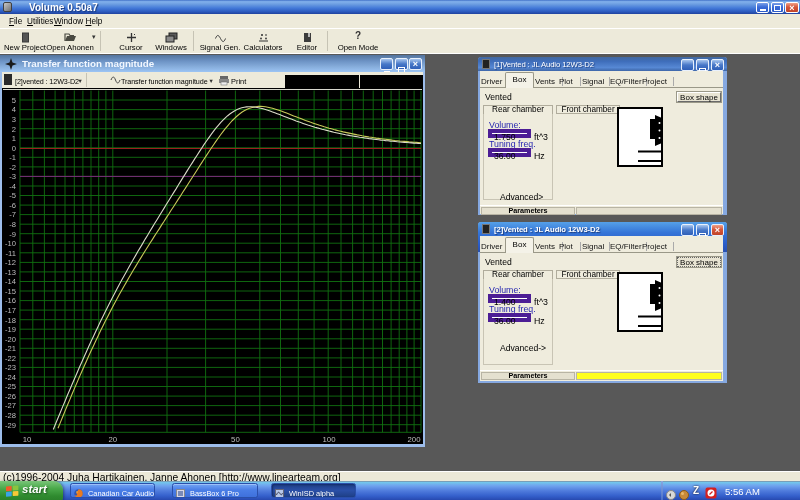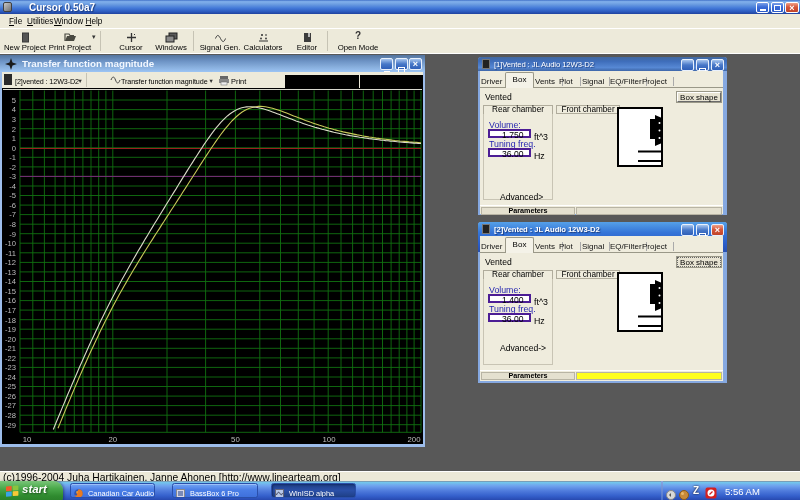--- a/index.html
+++ b/index.html
@@ -3,29 +3,29 @@
 *{margin:0;padding:0;box-sizing:border-box}
 html,body{width:800px;height:500px;overflow:hidden}
 body{font-family:"Liberation Sans",sans-serif;background:#585858;position:relative}
 .abs{position:absolute}
 .tb-btn{position:absolute;top:2px;width:13px;height:11px;border-radius:2px;border:1px solid #fff;
  background:linear-gradient(180deg,#7ba0e8,#3a6cd8 45%,#2d5bc8);color:#fff;font-size:8px;line-height:9px;text-align:center}
 .tb-close{background:linear-gradient(180deg,#f0a088,#d6573a 45%,#c04328)}
 .mdi-btn{position:absolute;width:13px;height:12px;border-radius:2px;border:1px solid #e8f0fc;
  background:linear-gradient(180deg,#a8c6ee,#4878c8 50%,#2f5fb8);color:#fff;text-align:center}
 .tab{position:absolute;top:3.5px;height:13px;font-size:8px;color:#111;text-align:left;line-height:13px}
-.inp{position:absolute;left:8px;width:43px;height:9.5px;background:#fff;border:2px solid #4c1d95;
- font-size:8.6px;line-height:8px;padding-left:12px;color:#000}
+.inp{position:absolute;left:8px;width:43px;height:9.5px;background:#fff;border:4px solid #4c1d95;
+ font-size:8.6px;line-height:8px;padding-left:2px;color:#000}
 .bluelab{position:absolute;left:9px;color:#2626b0;font-size:8.8px}
 .unit{position:absolute;left:54px;color:#000;font-size:8.8px}
 </style></head><body>
 
 <div class="abs" style="left:0;top:0;width:800px;height:14px;background:linear-gradient(180deg,#4272c8 0%,#82b1ec 12%,#6fa0e2 28%,#4379d8 58%,#2d5cc0 82%,#1f429e 100%)">
  <div class="abs" style="left:3px;top:2px;width:9px;height:10px;background:linear-gradient(135deg,#c8c8c8,#707070);border:1px solid #404040;border-radius:2px"></div>
- <div class="abs" style="left:29px;top:1.5px;color:#fff;font-size:10px;font-weight:bold;text-shadow:1px 1px 1px #1a3a7a">Cursor 0.50a7</div>
+ <div class="abs" style="left:29px;top:1.5px;color:#fff;font-size:10px;font-weight:bold;text-shadow:1px 1px 1px #1a3a7a">Volume 0.50a7</div>
  <div class="tb-btn" style="left:756px"><span style="display:inline-block;width:6px;height:2px;background:#fff;margin-top:6px"></span></div>
  <div class="tb-btn" style="left:771px"><span style="display:inline-block;width:7px;height:6px;border:1px solid #fff;margin-top:2px"></span></div>
  <div class="tb-btn tb-close" style="left:785px;width:14px;font-size:9px;line-height:10px;font-weight:bold">×</div>
 </div>
 
 <div class="abs" style="left:0;top:14px;width:800px;height:15px;background:#edeada;border-bottom:1px solid #fff">
  <div class="abs" style="left:9px;top:3px;font-size:8.2px;color:#000"><u>F</u>ile</div>
  <div class="abs" style="left:27px;top:3px;font-size:8.2px;color:#000"><u>U</u>tilities</div>
  <div class="abs" style="left:54px;top:3px;font-size:8.2px;color:#000"><u>W</u>indow</div>
  <div class="abs" style="left:85.5px;top:3px;font-size:8.2px;color:#000"><u>H</u>elp</div>
@@ -37,21 +37,21 @@
           <rect x="2" y="0.5" width="7" height="10" fill="#3a3a3a"></rect>
           <rect x="3" y="1.5" width="5" height="8" fill="#555"></rect>
         </svg></div>
  <div style="font-size:7.8px;color:#000;margin-top:1px">New Project</div>
     </div>
 <div class="abs" style="left:42.0px;top:1px;width:56px;height:23px;text-align:center">
  <div style="height:12px"><svg width="13" height="12">
           <path d="M1 9 L3 4 L12 4 L10 9 Z" fill="#4a4a42"></path>
           <path d="M1 9 L1 2 L5 2 L6 3.5 L10 3.5" fill="none" stroke="#4a4a42" stroke-width="1.2"></path>
         </svg></div>
- <div style="font-size:7.8px;color:#000;margin-top:1px">Print Project</div>
+ <div style="font-size:7.8px;color:#000;margin-top:1px">Open Ahonen</div>
     </div>
 <div class="abs" style="left:92px;top:4px;font-size:7px;color:#333">▾</div>
 <div class="abs" style="left:100px;top:2px;width:1px;height:20px;background:#c6c3b4"></div>
 <div class="abs" style="left:111.0px;top:1px;width:40px;height:23px;text-align:center">
  <div style="height:12px"><svg width="13" height="12">
           <path d="M6.5 1 V10 M2 5.5 H11" stroke="#333" stroke-width="1.3"></path>
           <path d="M9 2 l1 1 M10 2 l-1 1" stroke="#333"></path>
         </svg></div>
  <div style="font-size:7.8px;color:#000;margin-top:1px">Cursor</div>
     </div>

